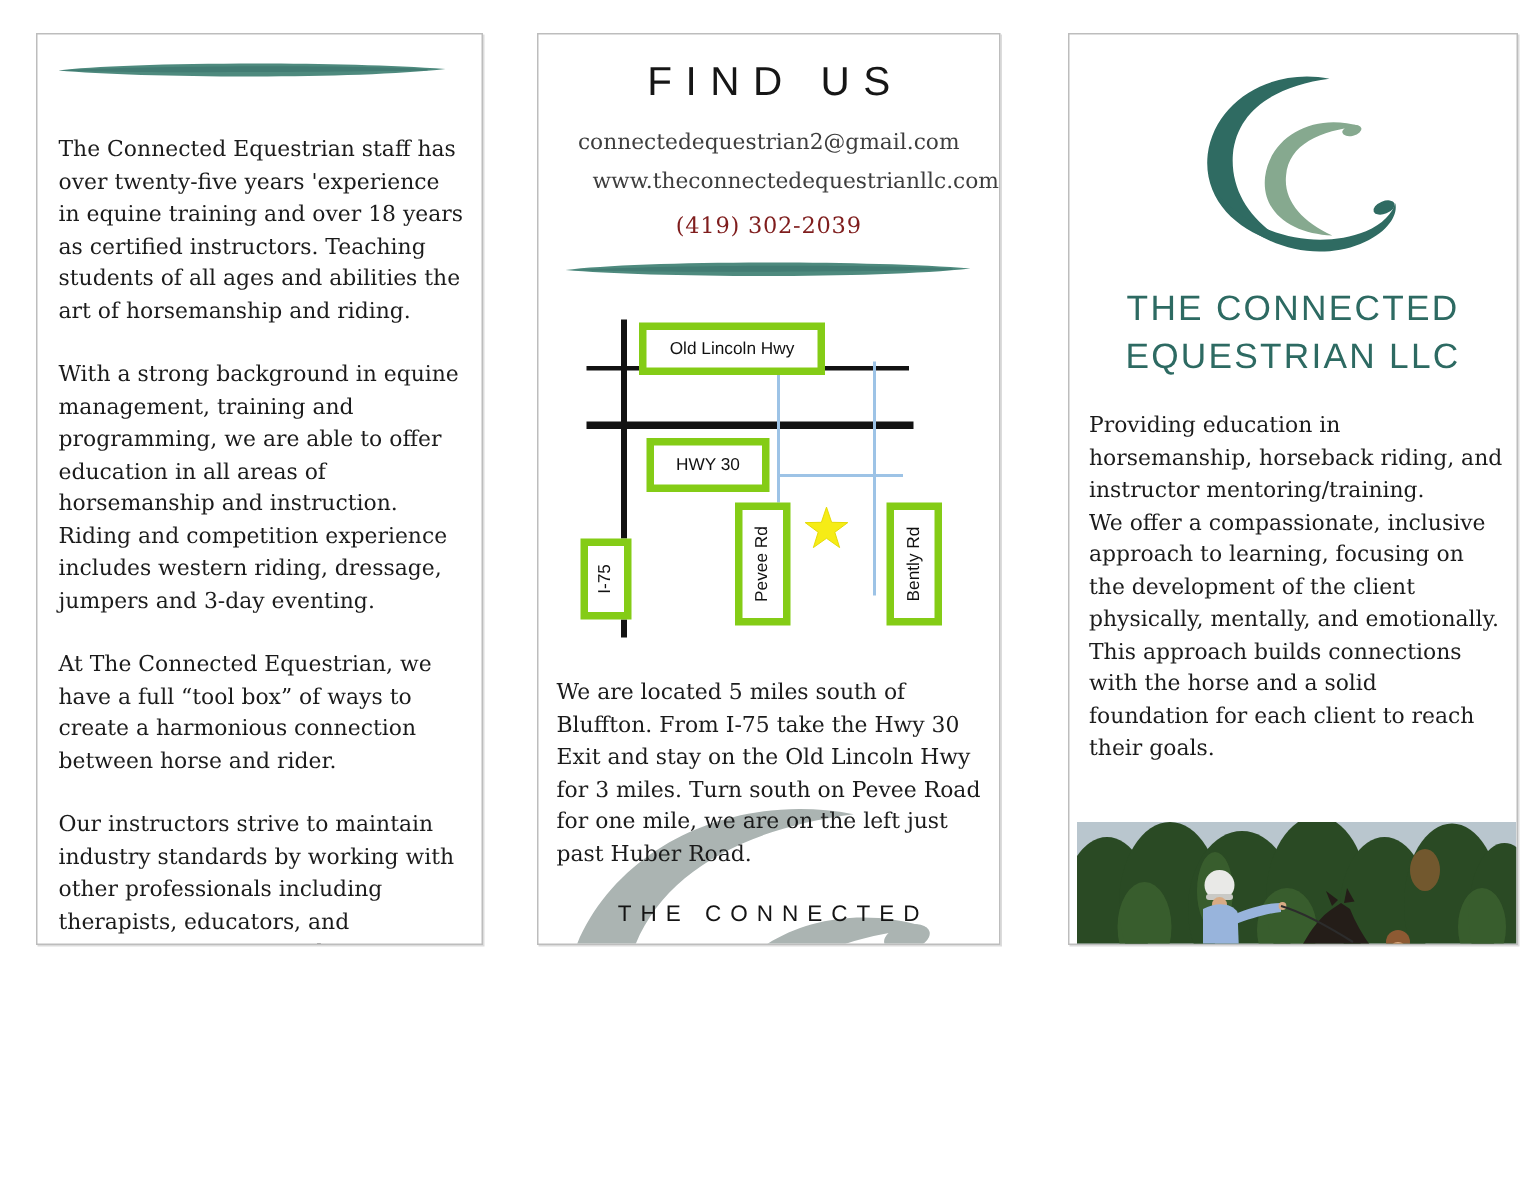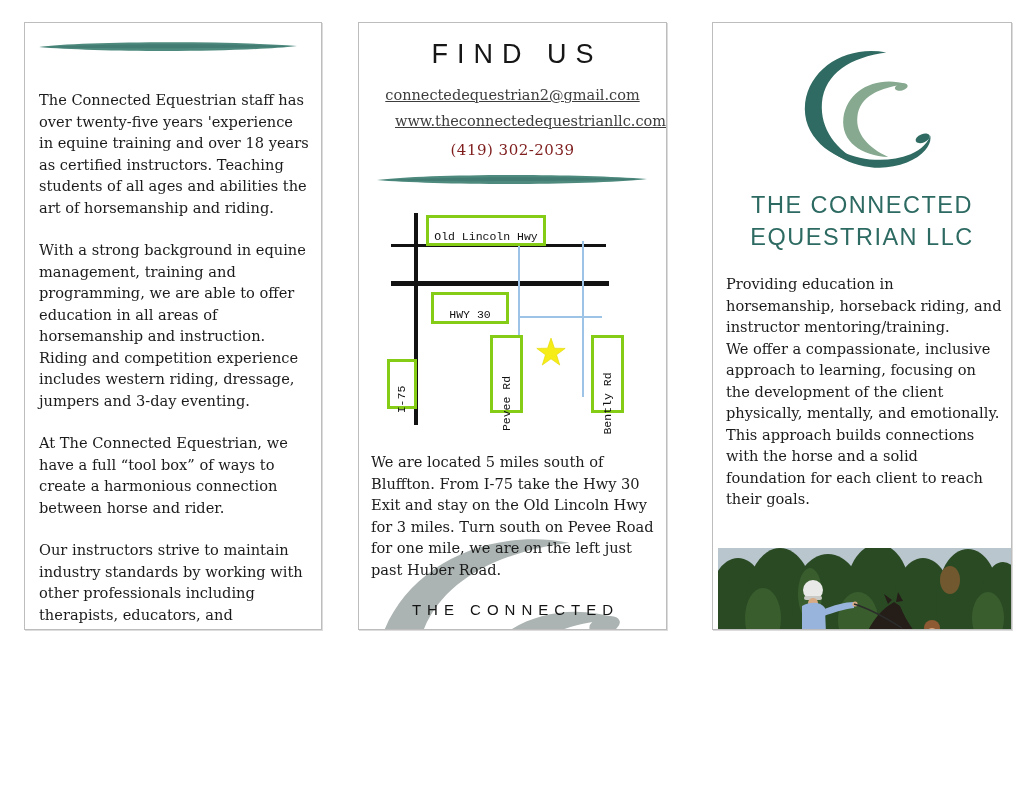--- a/index.html
+++ b/index.html
@@ -23,37 +23,37 @@
   .left-text p{margin:0 0 21px 0;}
 
   
   .fu-title{
     position:absolute;top:16px;left:0;right:0;text-align:center;
     font-family:"Liberation Sans",sans-serif;font-weight:400;
     font-size:27px;letter-spacing:9px;text-indent:9px;color:#161616;
   }
   .contact-link{
     position:absolute;left:0;right:0;text-align:center;
-    font-size:14.5px;color:#3d3d3d;text-decoration:underline;cursor:pointer;
+    font-size:14.5px;color:#3d3d3d;cursor:pointer;
   }
   .email-link{top:64px;}
   .web-link{top:90px;text-align:right;}
   .phone-line{
     position:absolute;top:118px;left:0;right:0;text-align:center;
     font-size:15px;color:#7f1d1d;letter-spacing:.5px;
   }
   .stroke-mid{position:absolute;top:148px;left:14px;width:280px;height:16px;}
 
   .map{position:absolute;top:188px;left:20px;width:266px;height:238px;}
   .road{position:absolute;background:#121212;}
   .blue-road{position:absolute;background:#9dc3e6;}
   .map-label{
-    position:absolute;background:#fff;border:3px solid #84cc16;
-    display:flex;align-items:flex-end;justify-content:center;
-    font-family:Liberation Mono, monospace;font-size:11.5px;color:#111;
+    position:absolute;background:#fff;border:5px solid #84cc16;
+    display:flex;align-items:center;justify-content:center;
+    font-family:Liberation Sans, sans-serif;font-size:11.5px;color:#111;
   }
   .map-label .rot{transform:rotate(-90deg);white-space:nowrap;}
   .star-marker{position:absolute;left:156px;top:126px;width:32px;height:32px;}
 
   .directions{
     position:absolute;top:428px;left:12px;right:9px;
     font-size:14.6px;line-height:21.5px;z-index:2;
   }
   .watermark{position:absolute;top:502px;left:-18px;width:345px;height:300px;z-index:0;}
   .mid-footer{position:absolute;top:578px;left:0;right:0;text-align:center;z-index:2;}

